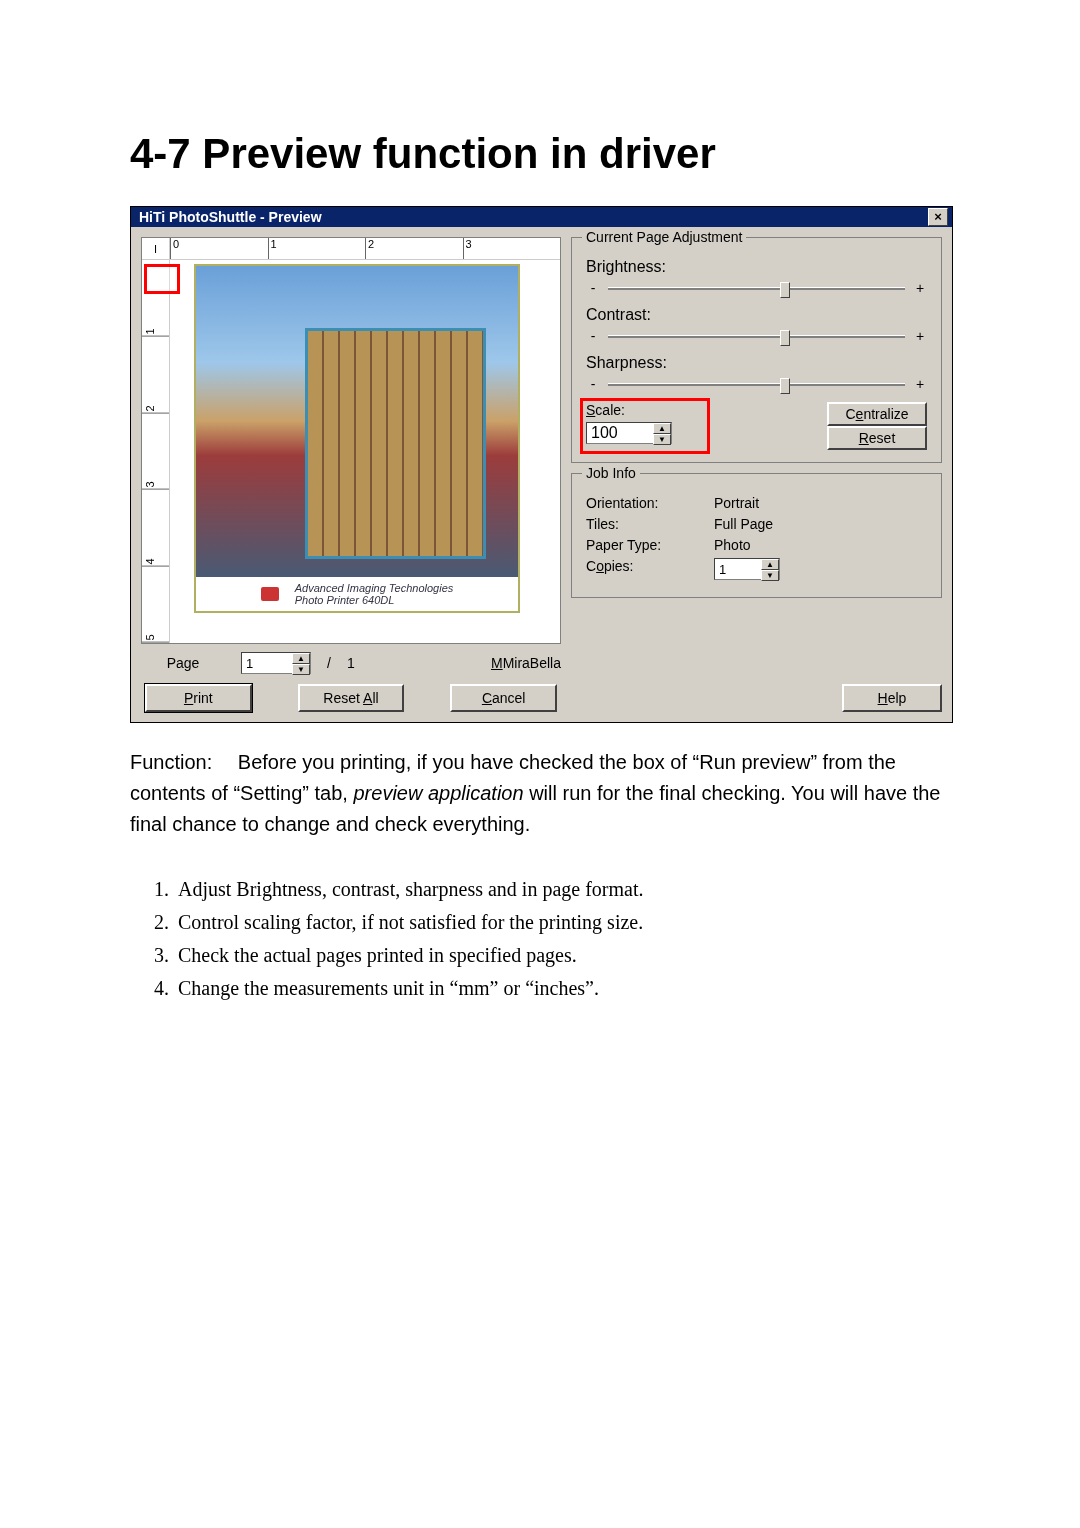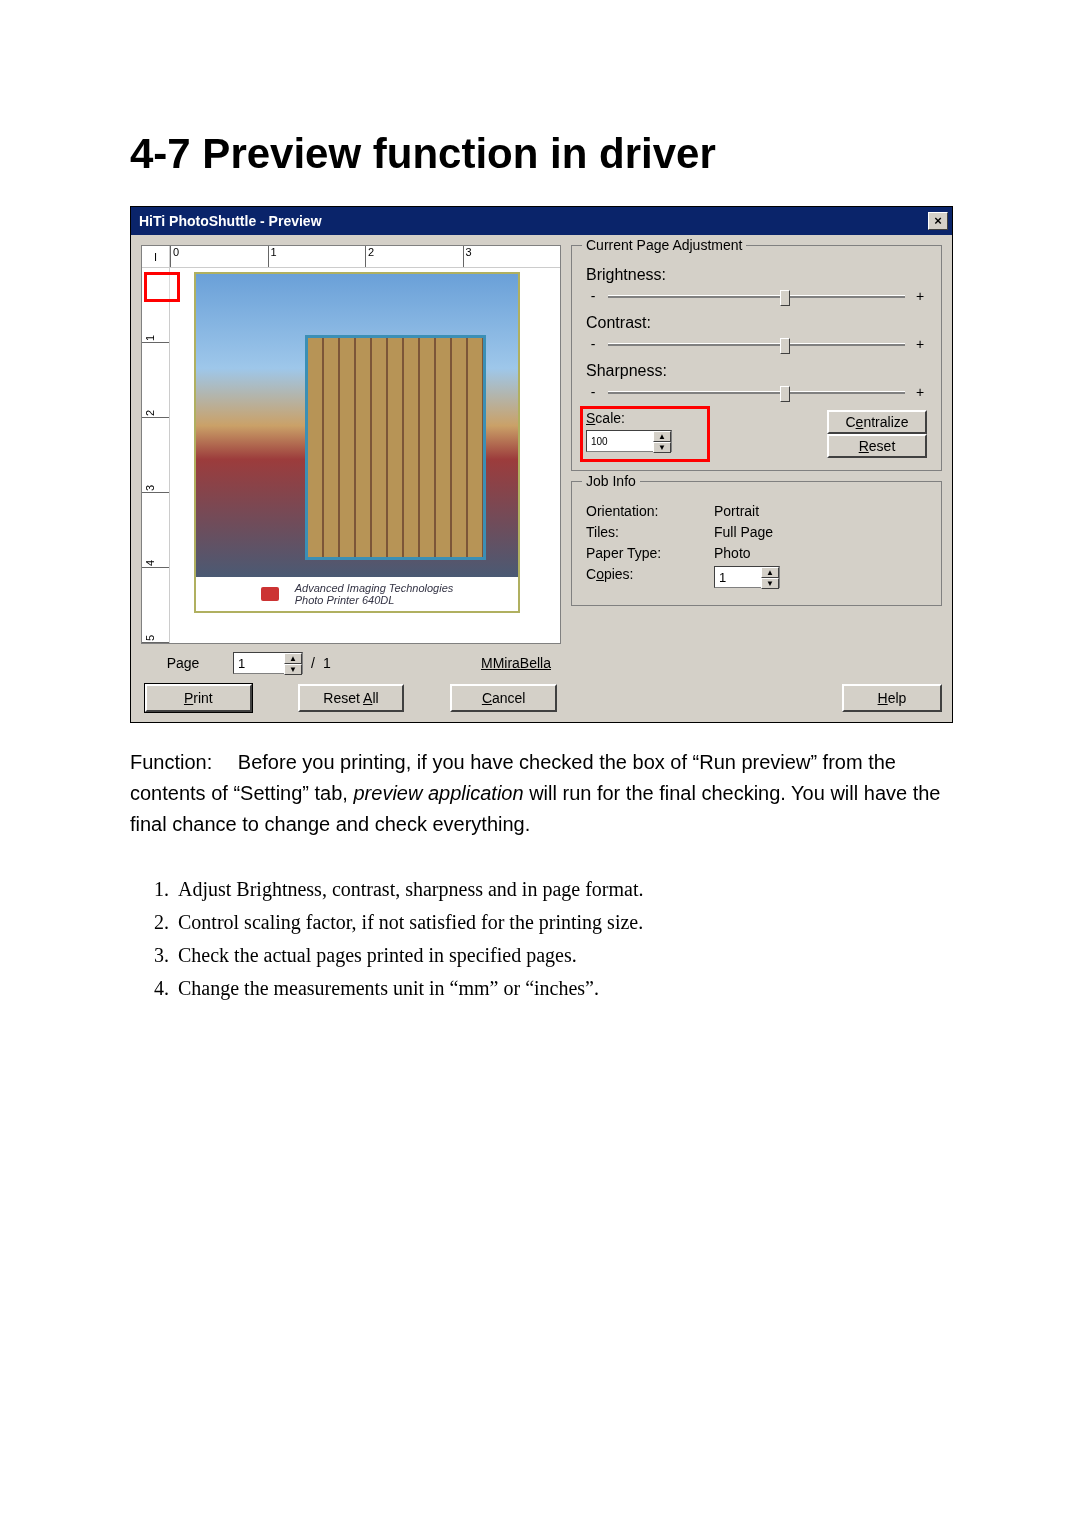--- a/index.html
+++ b/index.html
@@ -40,21 +40,21 @@
   .shot {
     width: 823px;
     height: 517px;
     border: 1px solid #000;
     display: flex;
     flex-direction: column;
     font-family: Tahoma, Arial, sans-serif;
     font-size: 14px;
   }
   .titlebar {
-    height: 28px;
+    height: 20px;
     background: #0a246a;
     color: #fff;
     display: flex;
     align-items: center;
     padding: 0 4px 0 8px;
     font-weight: bold;
     font-size: 14px;
   }
   .titlebar-text { flex: 1; color:#fff; }
   .close-btn {
@@ -135,34 +135,34 @@
   }
   .logo { width:18px;height:14px;background:#c33;border-radius:2px;}
   .selector-box {
     position:absolute; left:2px; top:26px; width:36px; height:30px;
     border:3px solid #ff0000;
     background: rgba(255,255,255,0.3);
   }
 
   .page-row {
     margin-top:8px;
-    display:flex; align-items:center; gap:8px;
+    display:flex; align-items:center; gap:16px;
     font-size:14px;
   }
   .page-label { flex:0 0 84px; text-align:center; }
   .page-spin {
     width:70px; height:22px; display:flex;
     border:1px solid #808080; border-top-color:#404040; border-left-color:#404040;
     background:#fff;
   }
   .page-spin input { flex:1; width:40px; border:none; padding:0 4px; font-size:13px; outline:none;}
   .spinbtns { width:18px; display:flex; flex-direction:column;}
   .spinbtns div { flex:1; border:1px solid #fff; border-right-color:#404040; border-bottom-color:#404040; background:#d4d0c8; font-size:8px; text-align:center; }
   .slash { }
-  .mira { margin-left:auto; margin-right:10px; text-decoration: underline; text-decoration-color:#000; }
+  .mira { margin-left:auto; text-decoration-color:#000; }
 
   .btn-row {
     margin-top:10px;
     display:flex; gap:46px; justify-content: space-between;
     padding: 0 4px;
   }
   .win-btn {
     flex:1; max-width:110px; height:28px;
     background:#d4d0c8;
     border:2px solid; border-color:#fff #404040 #404040 #fff;
@@ -201,21 +201,21 @@
   }
   .scale-row {
     display:flex; align-items:flex-start; gap:20px; margin-top:6px;
   }
   .scale-left { flex:1; }
   .scale-input {
     display:flex; width:86px; height:22px;
     border:1px solid #808080; border-top-color:#404040; border-left-color:#404040;
     background:#fff; margin-top:4px;
   }
-  .scale-input input { flex:1; width:50px; border:none; padding:0 4px; font-size:10px; outline:none;}
+  .scale-input input { flex:1; width:50px; border:none; padding:0 4px; font-size:16px; outline:none;}
   .side-btns { display:flex; flex-direction:column; }
   .side-btn {
     width:100px; height:24px; background:#d4d0c8;
     border:2px solid; border-color:#fff #404040 #404040 #fff;
     font-size:14px; text-align:center; line-height:20px;
   }
   .scale-highlight {
     position:absolute;
     border:3px solid #ff0000;
     pointer-events:none;

